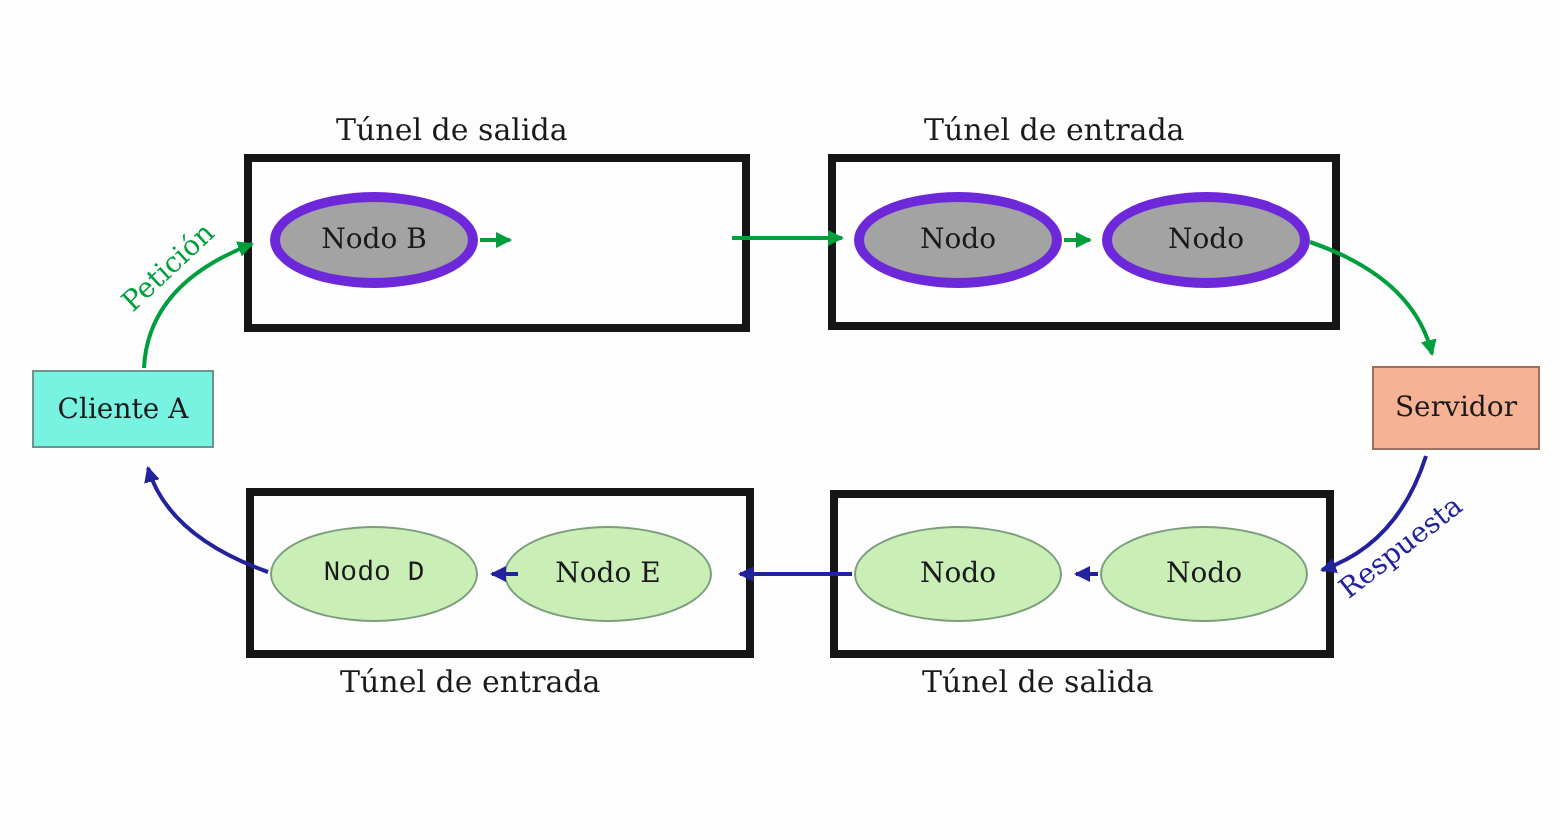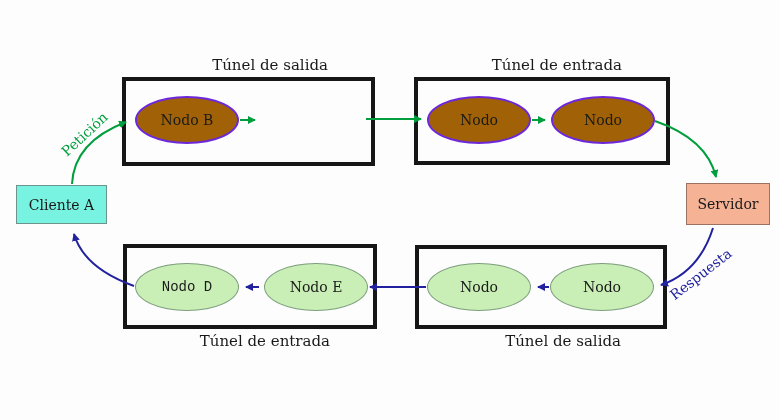--- a/index.html
+++ b/index.html
@@ -19,49 +19,49 @@
     box-sizing: border-box;
     z-index: 1;
   }
   .tunnel-box.tl { left: 122px; top: 77px;  width: 253px; height: 89px; }
   .tunnel-box.tr { left: 414px; top: 77px;  width: 256px; height: 88px; }
   .tunnel-box.bl { left: 123px; top: 244px; width: 254px; height: 85px; }
   .tunnel-box.br { left: 415px; top: 245px; width: 252px; height: 84px; }
   .tunnel-title {
     position: absolute;
     font-size: 15px;
-    text-align: right;
+    text-align: left;
     width: 160px;
     z-index: 2;
     white-space: nowrap;
   }
   .tunnel-title.tl { left: 168px; top: 56px; }
   .tunnel-title.tr { left: 462px; top: 56px; }
   .tunnel-title.bl { left: 170px; top: 332px; }
   .tunnel-title.br { left: 461px; top: 332px; }
   .node {
     position: absolute;
     width: 104px;
     height: 48px;
     border-radius: 50%;
     display: flex;
     align-items: center;
     justify-content: center;
     font-size: 14px;
     box-sizing: border-box;
     z-index: 2;
   }
-  .node.yellow { background: #a16207; border: 2px solid #6d28d9; }
+  .node.yellow { background: #a3a3a3; border: 5px solid #6d28d9; }
   .node.green  { background: #c9efb6; border: 1px solid #7d9e7d; }
   .node.nb  { left: 135px; top: 96px; }
   .node.nc  { left: 261px; top: 96px; }
   .node.tr1 { left: 427px; top: 96px; }
   .node.tr2 { left: 551px; top: 96px; }
   .node.nd  { left: 135px; top: 263px; font-family: Liberation Mono, monospace; }
-  .node.ne  { left: 264px; top: 263px; }
+  .node.ne  { left: 252px; top: 263px; }
   .node.br1 { left: 427px; top: 263px; }
   .node.br2 { left: 550px; top: 263px; }
   .endpoint {
     position: absolute;
     display: flex;
     align-items: center;
     justify-content: center;
     font-size: 14px;
     box-sizing: border-box;
     z-index: 2;

